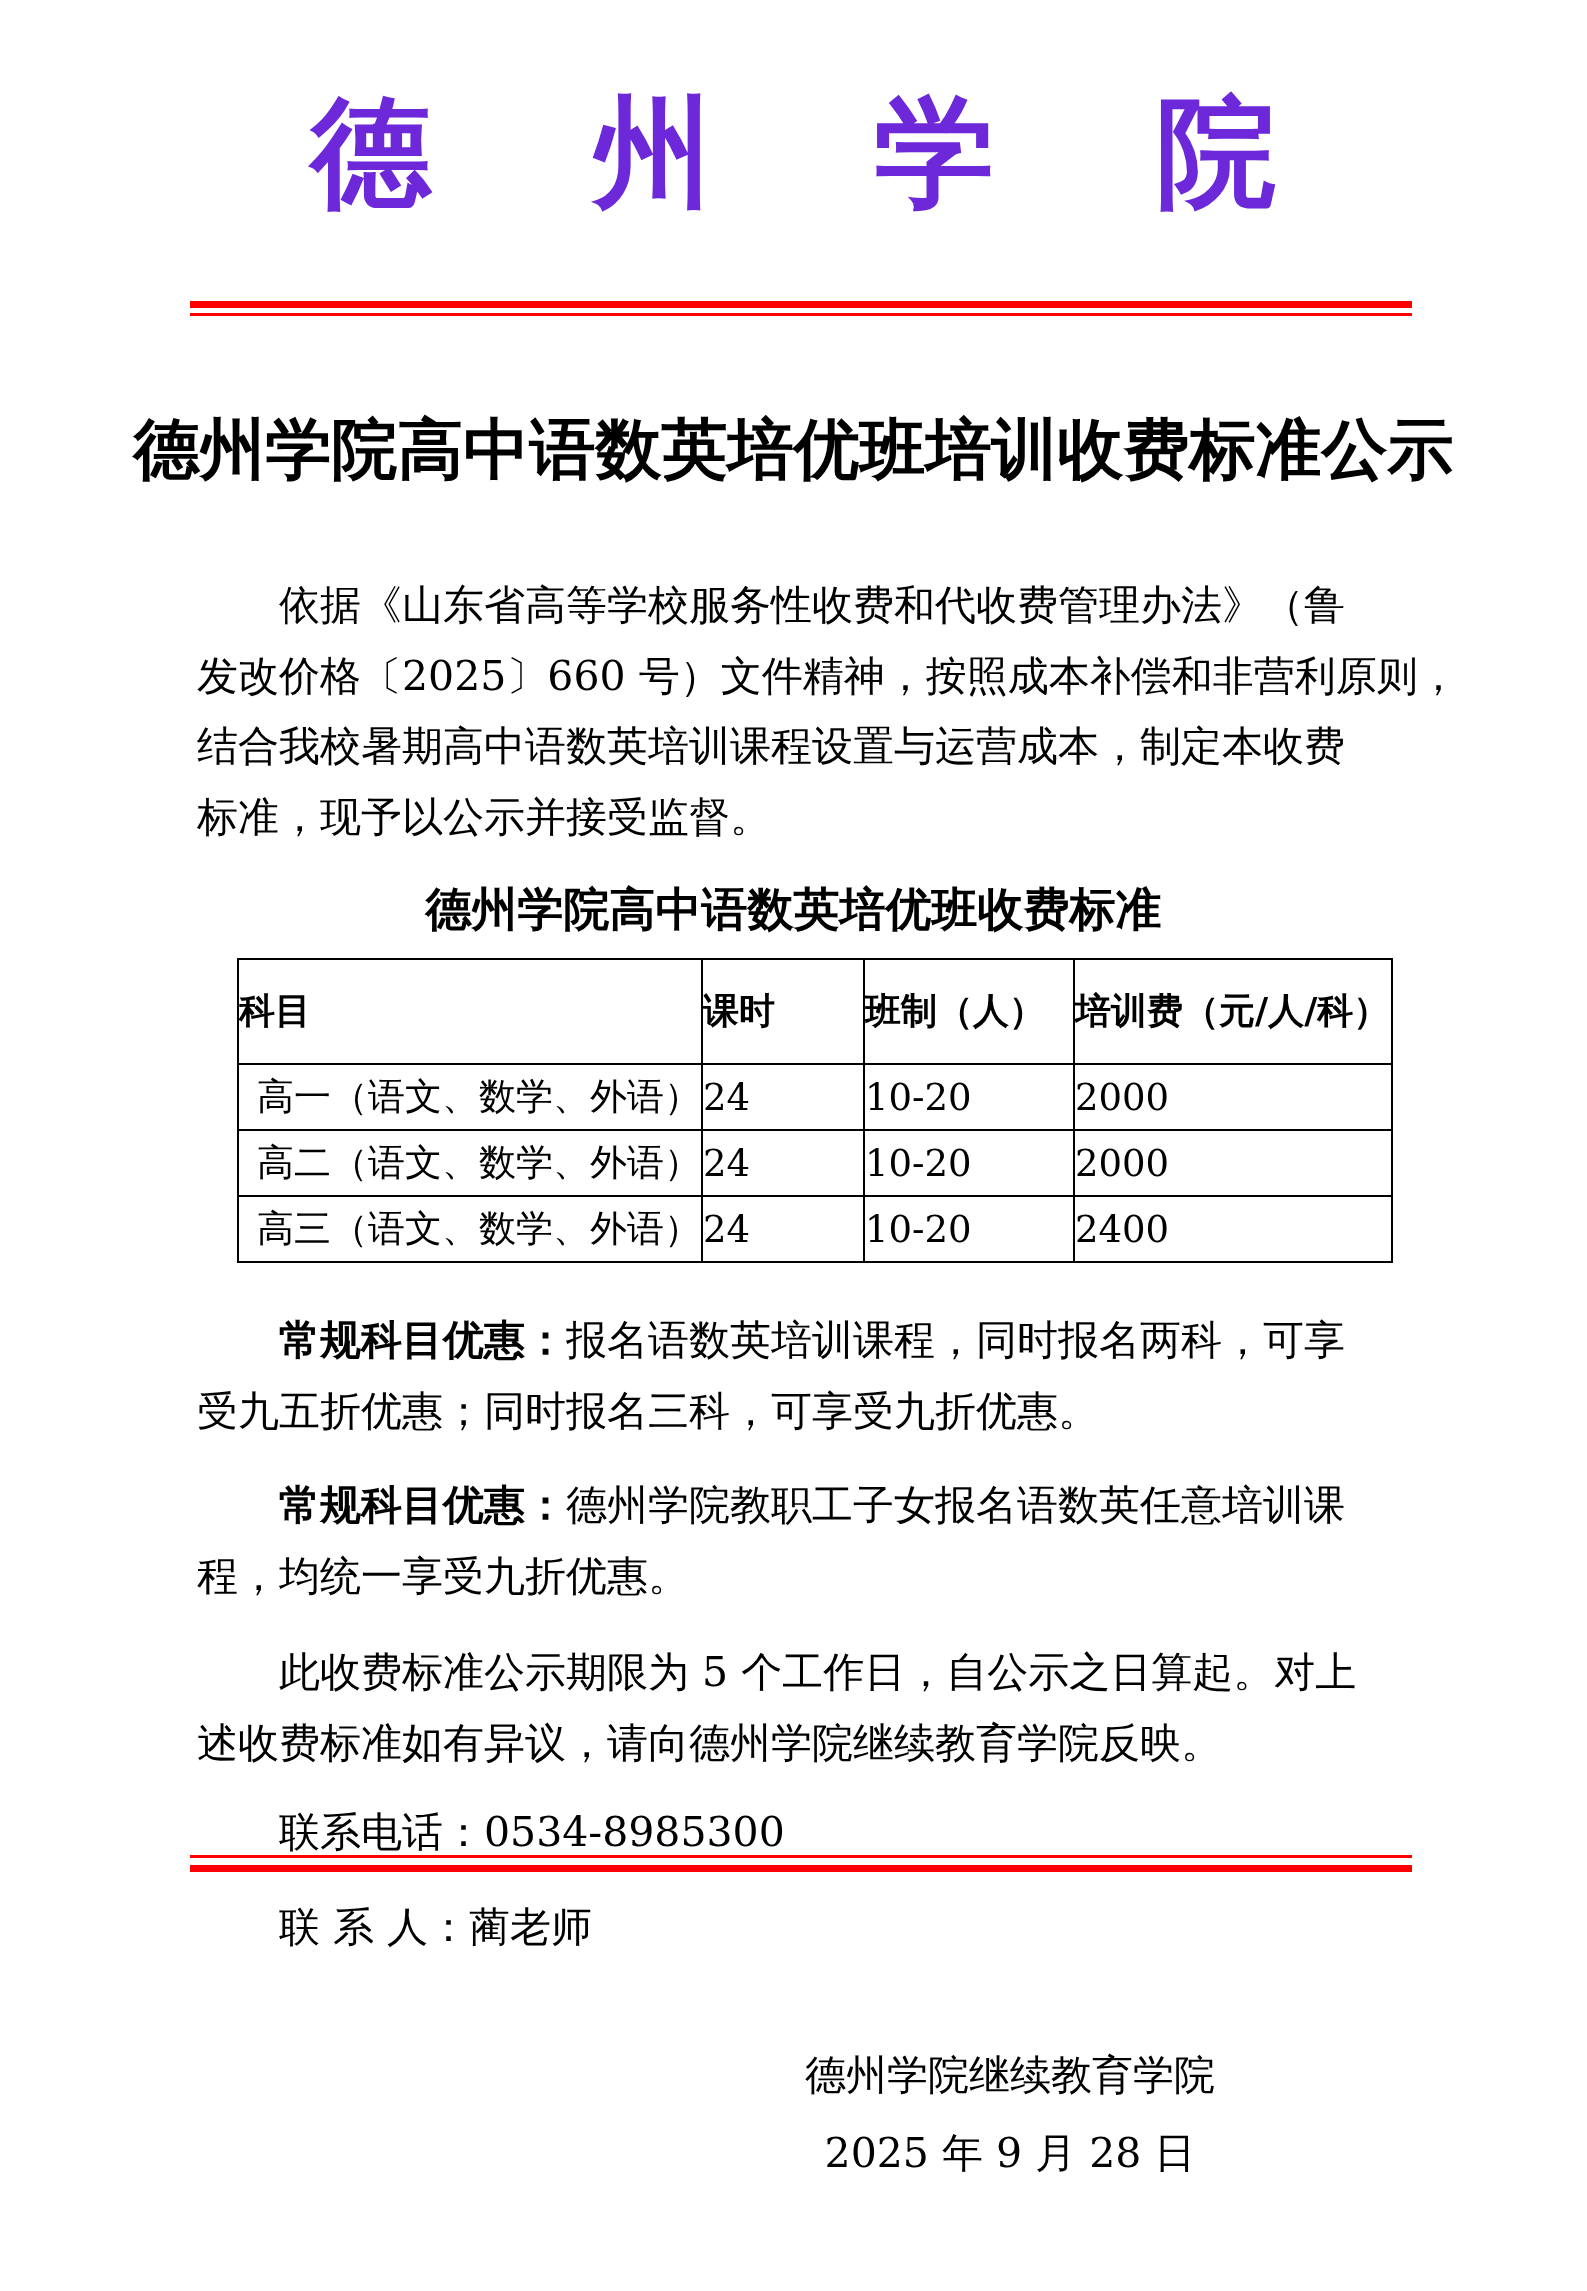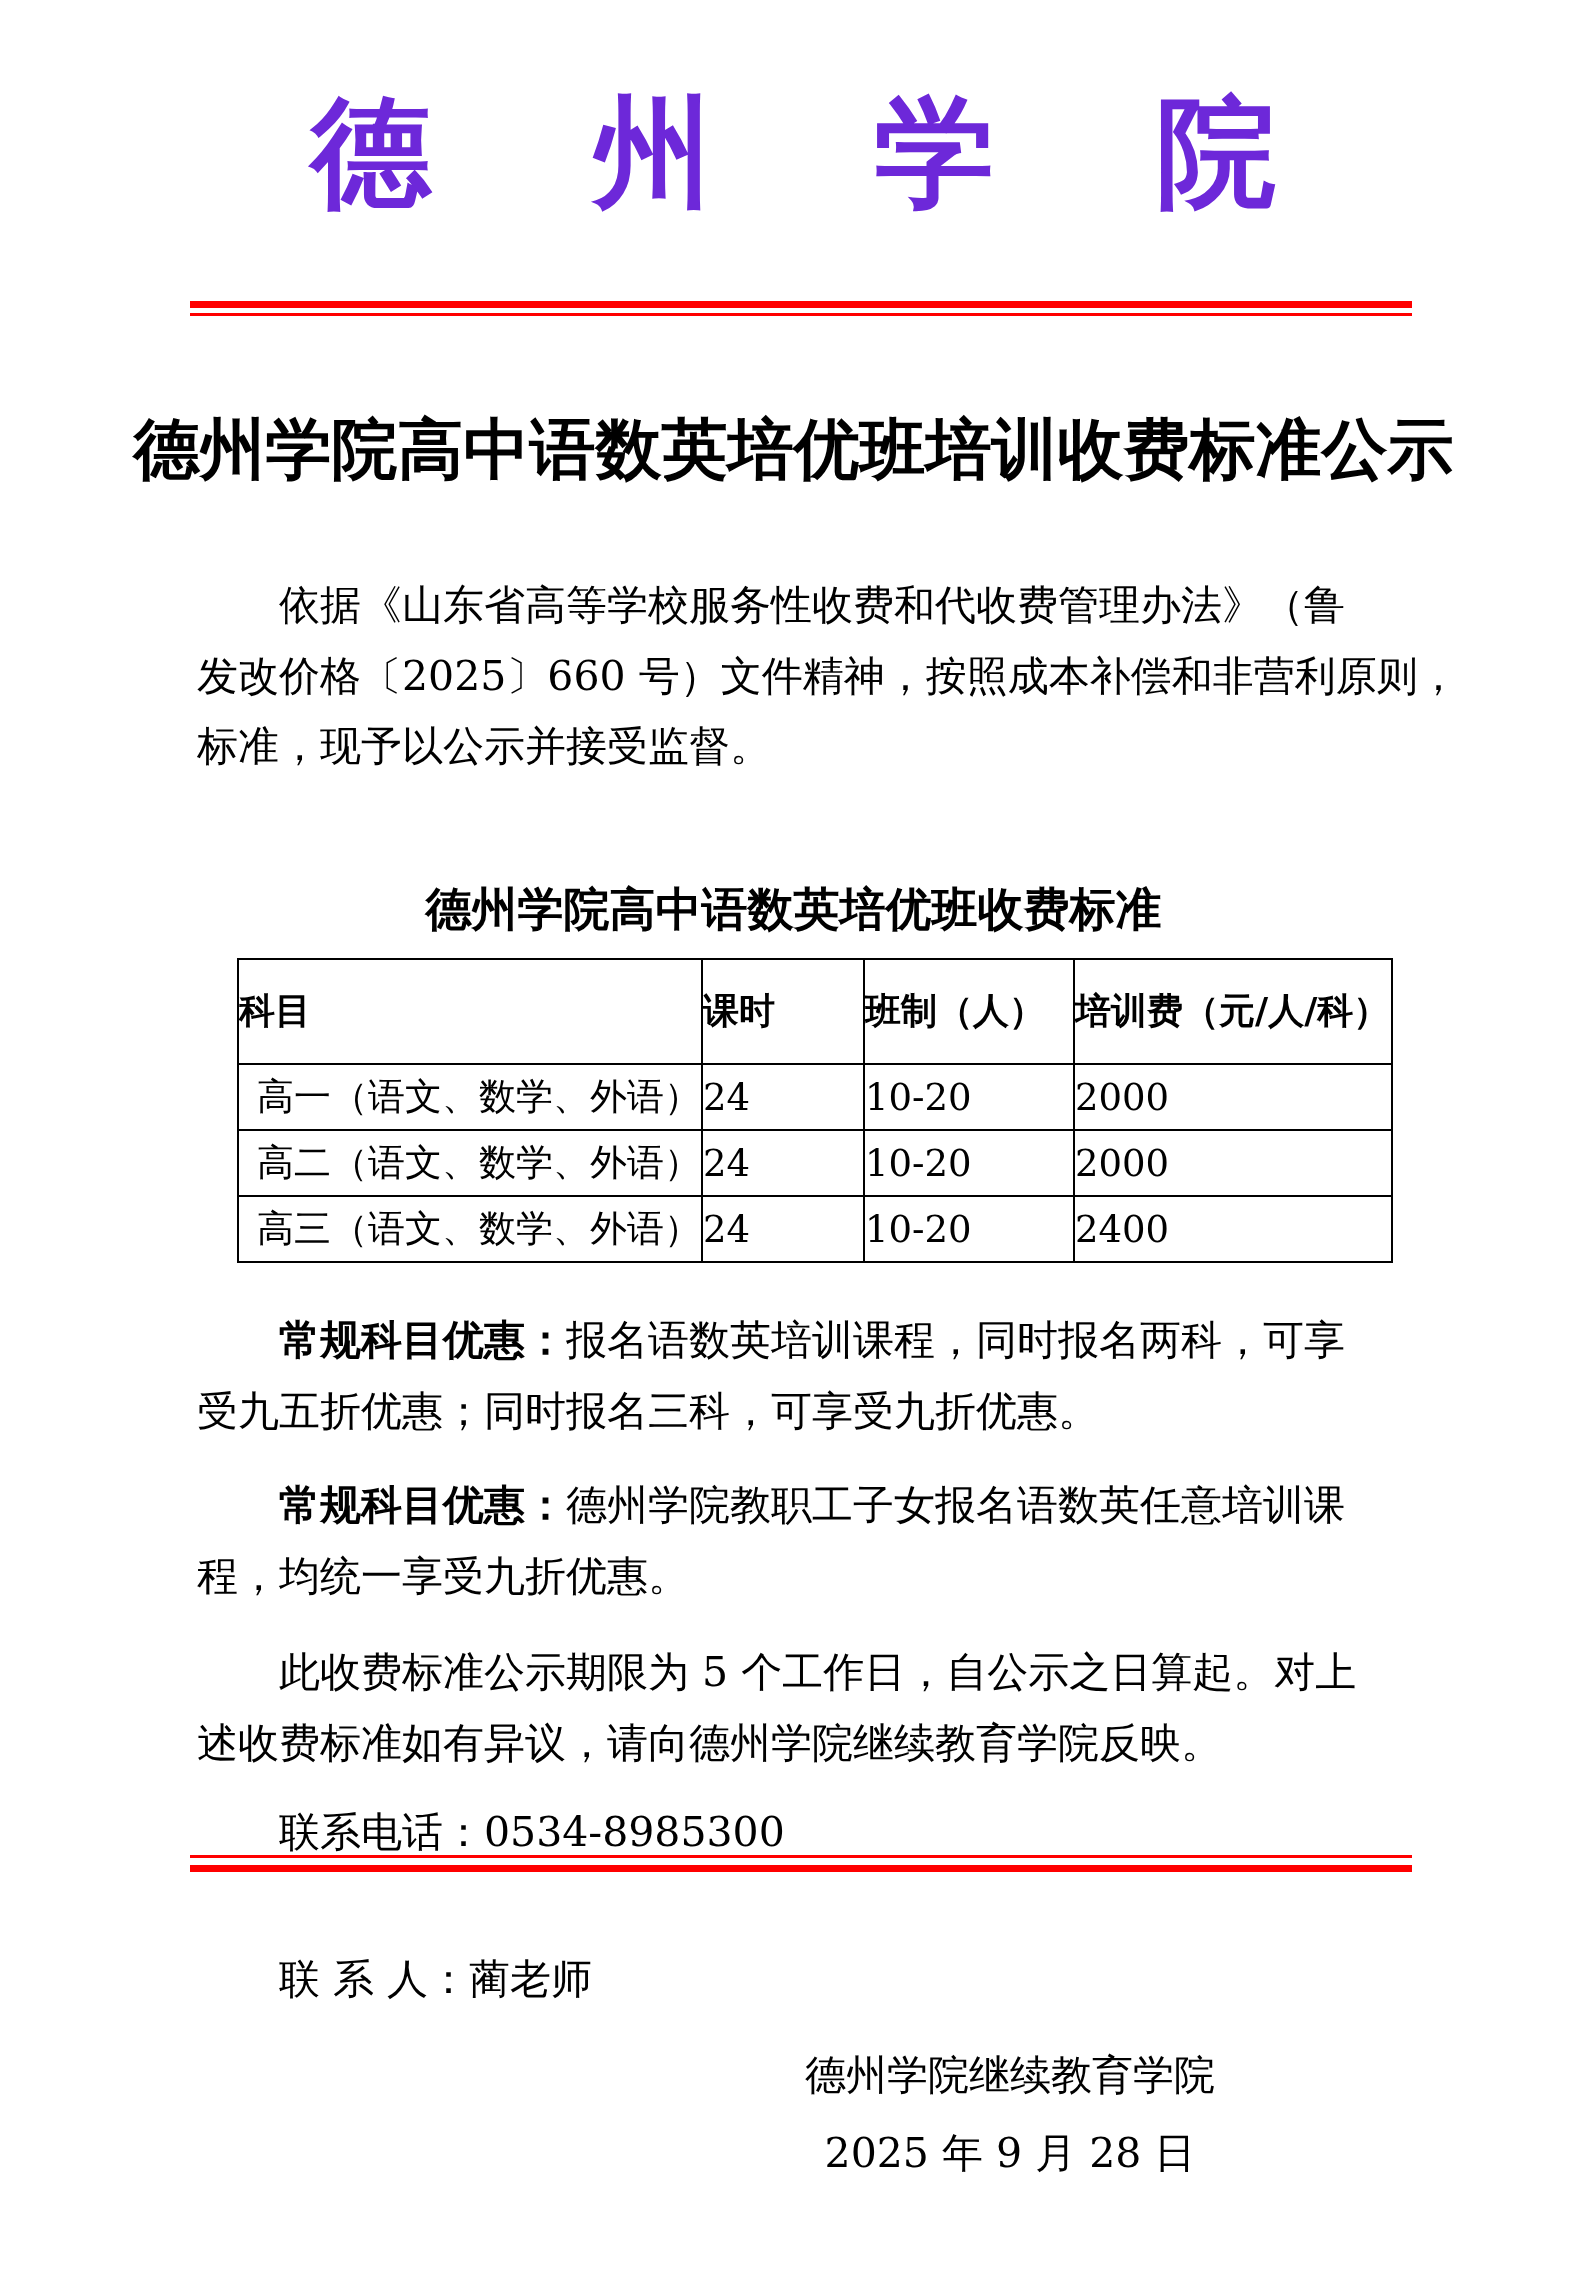--- a/index.html
+++ b/index.html
@@ -54,21 +54,21 @@
   }
   .body-block .line { white-space:nowrap; }
   .indent { text-indent:82px; }
   .lead { font-weight:bold; }
 
   #para1 { top:570px; }
   #para2 { top:1305px; }
   #para3 { top:1470px; }
   #para4 { top:1637px; }
   #phone-line   { top:1797px; }
-  #contact-line { top:1944px; }
+  #contact-line { top:1892px; }
 
   
   .table-caption {
     position:absolute;
     top:878px; left:0; width:100%;
     text-align:center;
     font-size:46px;
     font-weight:bold;
     font-family:"DejaVu Sans","Liberation Sans",sans-serif;
     line-height:62px;
@@ -119,20 +119,21 @@
 
   <div class="letterhead">德 州 学 院</div>
 
   <div class="rule rule-top"></div>
 
   <div class="doc-title">德州学院高中语数英培优班培训收费标准公示</div>
 
   <div id="para1" class="body-block">
     <div class="line indent">依据《山东省高等学校服务性收费和代收费管理办法》（鲁</div>
     <div class="line">发改价格〔2025〕660 号）文件精神，按照成本补偿和非营利原则，</div>
+    <div class="line">结合我校暑期高中语数英培训课程设置与运营成本，制定本收费</div>
     <div class="line">标准，现予以公示并接受监督。</div>
   </div>
 
   <div class="table-caption">德州学院高中语数英培优班收费标准</div>
 
   <table class="fee-table">
     <colgroup>
       <col style="width:424px">
       <col style="width:162px">
       <col style="width:210px">

